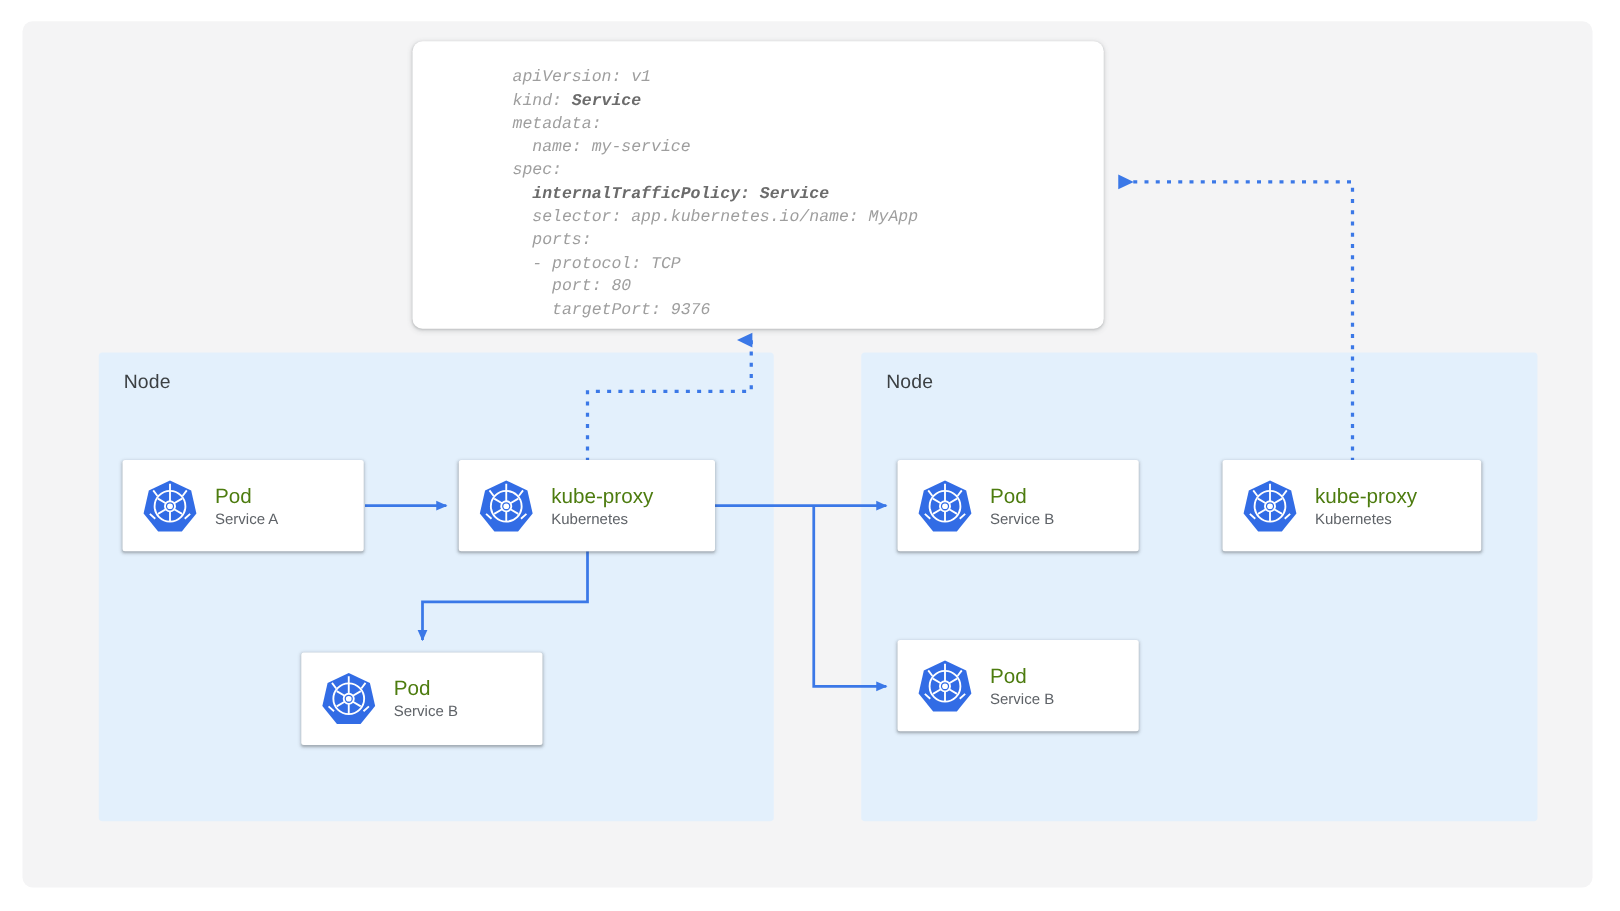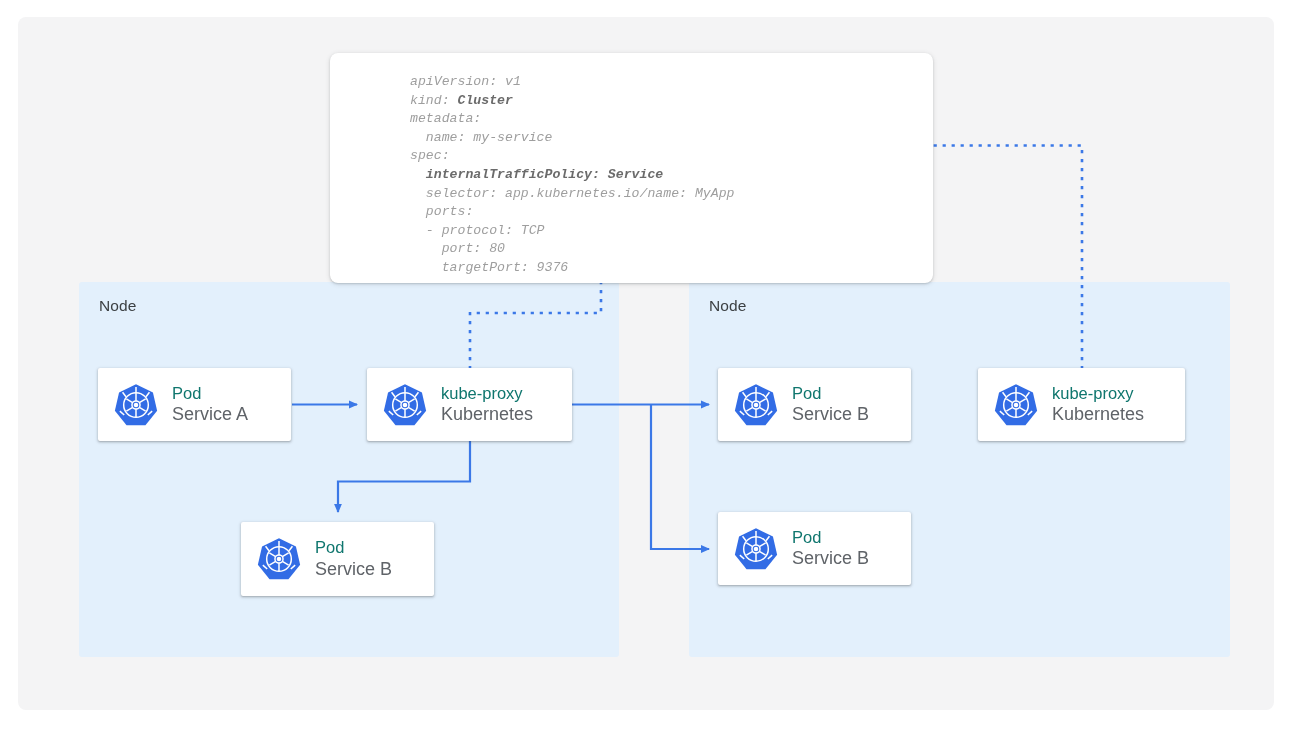--- a/index.html
+++ b/index.html
@@ -82,51 +82,50 @@
   }
   .card .card-text {
     margin-left: 14px;
     display: flex;
     flex-direction: column;
     justify-content: center;
     line-height: 1.22;
   }
   .card .card-title {
     font-size: 16.5px;
-    color: #0f766e;
+    color: #4d7c0f;
     white-space: nowrap;
   }
   .card .card-sub {
-    font-size: 18px;
+    font-size: 12px;
     color: #5f6368;
     white-space: nowrap;
     margin-top: 1px;
   }
 
   
   #card-pod-a        { left: 98px;  top: 368px; width: 193px; height: 73px; }
   #card-kube-proxy-l { left: 367px; top: 368px; width: 205px; height: 73px; }
   #card-pod-b-local  { left: 241px; top: 522px; width: 193px; height: 74px; }
   #card-pod-b-1      { left: 718px; top: 368px; width: 193px; height: 73px; }
   #card-pod-b-2      { left: 718px; top: 512px; width: 193px; height: 73px; }
   #card-kube-proxy-r { left: 978px; top: 368px; width: 207px; height: 73px; }
 
   
   #yaml-panel {
     position: absolute;
     left: 330px;
     top: 33px;
-    width: 603px;
+    width: 553px;
     height: 230px;
     background: #ffffff;
     border-radius: 8px;
     box-shadow: 0 1px 2px rgba(60,64,67,.22), 0 1px 4px 1px rgba(60,64,67,.10);
     box-sizing: border-box;
     overflow: hidden;
-    margin-top: 20px;
   }
   #yaml-code {
     margin: 0;
     padding: 20px 0 0 80px;
     font-family: "Liberation Mono", "DejaVu Sans Mono", monospace;
     font-style: italic;
     font-size: 13.2px;
     line-height: 18.6px;
     color: #9e9e9e;
     white-space: pre;
@@ -172,21 +171,21 @@
 
     <path d="M651,404.5 L651,549 L709,549" fill="none" stroke="#3b78e7" stroke-width="2.2" stroke-linejoin="miter" marker-end="url(#arrow-solid)"></path>
 
     <path d="M470,368 L470,313 L601,313 L601,272" fill="none" stroke="#3b78e7" stroke-width="2.6" stroke-linecap="square" stroke-dasharray="0.6 8.4" marker-end="url(#arrow-dot-up)"></path>
 
     <path d="M1082,368 L1082,145.5 L895,145.5" fill="none" stroke="#3b78e7" stroke-width="2.6" stroke-linecap="square" stroke-dasharray="0.6 8.4" marker-end="url(#arrow-dot-left)"></path>
   </svg>
 
   <div id="yaml-panel">
     <pre id="yaml-code">apiVersion: v1
-kind: <span class="b">Cluster</span>
+kind: <span class="b">Service</span>
 metadata:
   name: my-service
 spec:
   <span class="b">internalTrafficPolicy: Service</span>
   selector: app.kubernetes.io/name: MyApp
   ports:
   - protocol: TCP
     port: 80
     targetPort: 9376</pre>
   </div>

